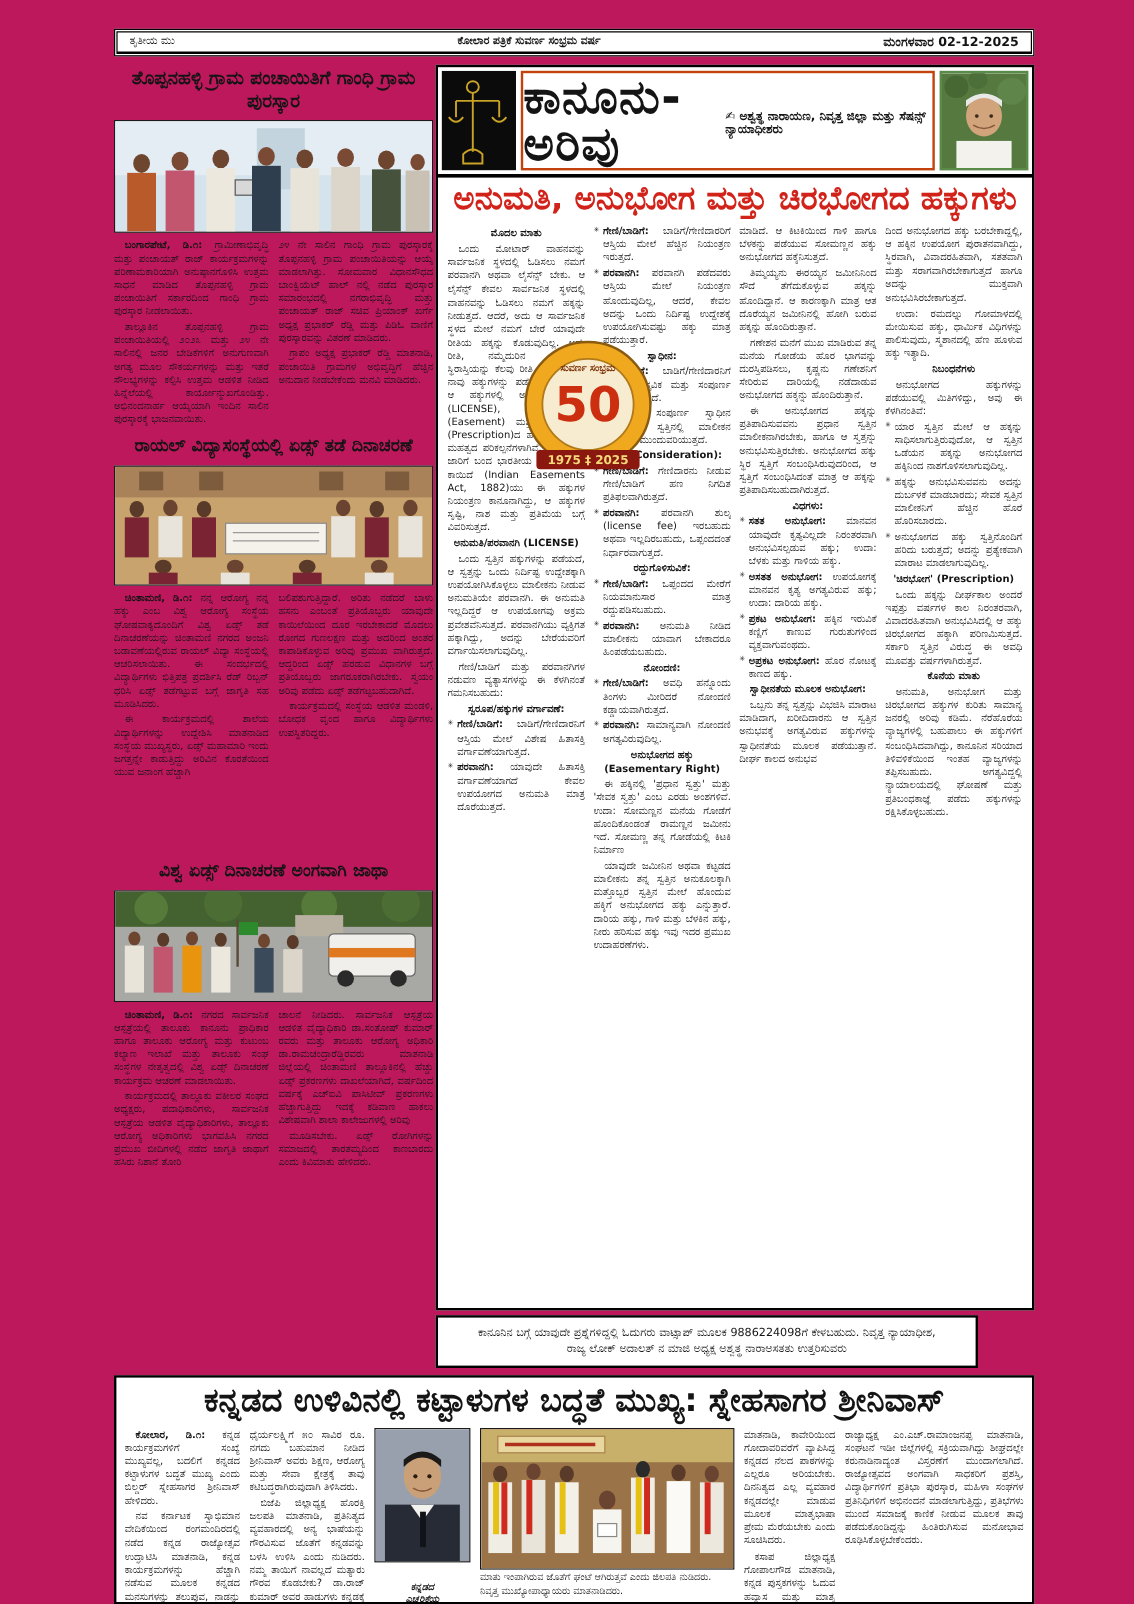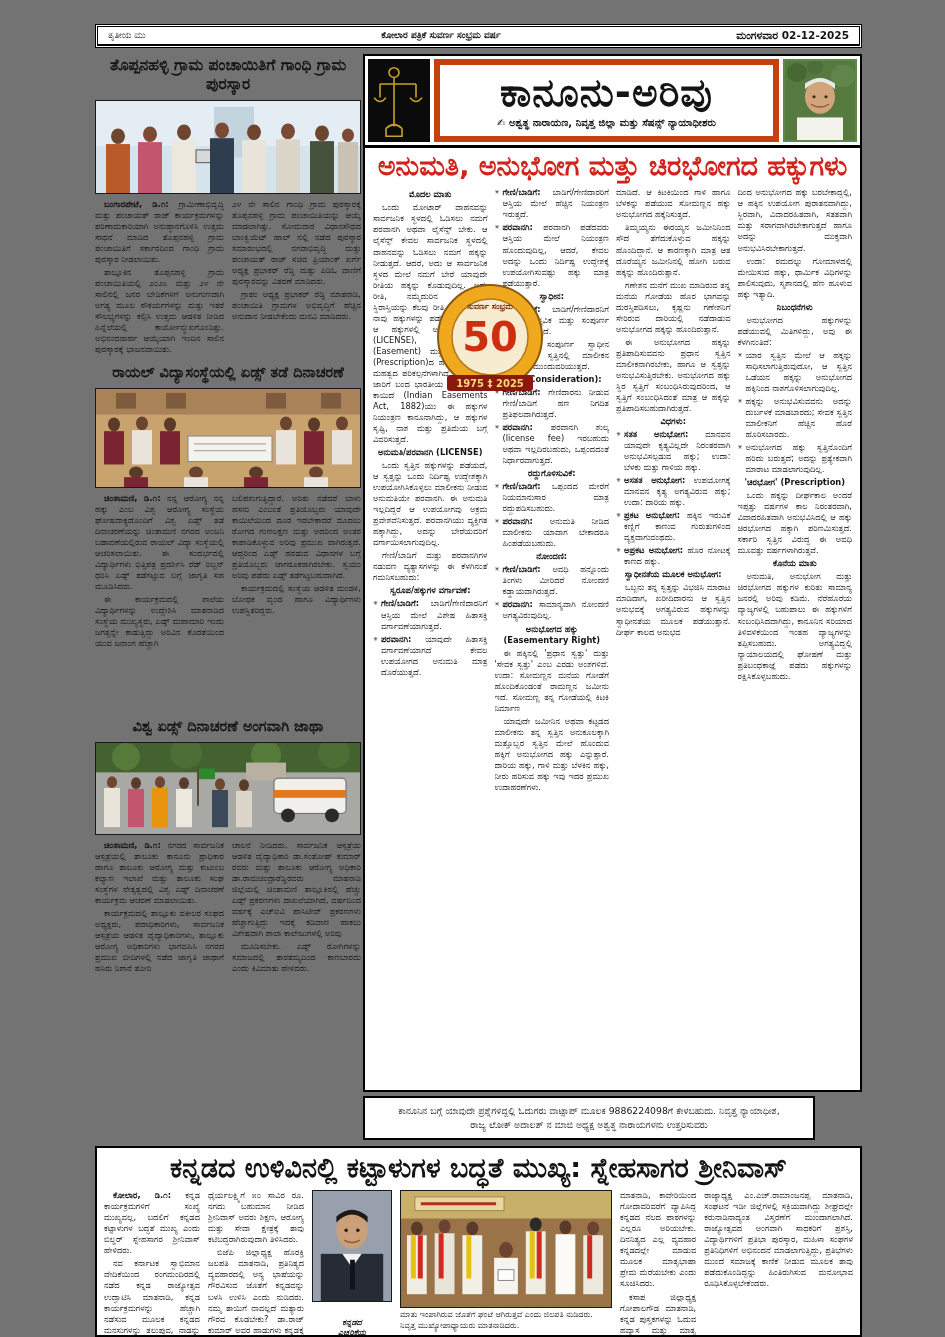--- a/index.html
+++ b/index.html
@@ -1,18 +1,18 @@
 <!DOCTYPE html>
 <html><head>
 <meta charset="utf-8">
 <style>
   *{box-sizing:border-box;margin:0;padding:0;}
   html,body{background:#e9e9e7;}
   body{font-family:"DejaVu Sans","Liberation Sans",sans-serif;color:#141414;}
-  .page{position:relative;width:945px;height:1337px;background:#737373;margin:0 auto;overflow:hidden;}
+  .page{position:relative;width:945px;height:1337px;background:#be185d;margin:0 auto;overflow:hidden;}
 
   
   .header{position:absolute;left:95px;top:24px;width:767px;border:1px solid #000;padding:1px;background:#fff;}
   .header-inner{border:1px solid #000;border-bottom-width:2px;display:flex;align-items:center;justify-content:space-between;padding:2px 10px;font-size:9px;}
   .hdr-date{font-weight:700;font-size:10.5px;}
   .hdr-center{font-weight:700;}
 
   
   .left-col{position:absolute;left:95px;top:54px;width:266px;height:1090px;overflow:hidden;}
   .article{margin-bottom:7px;}
@@ -27,21 +27,21 @@
   .seg-c{text-indent:0;}
   .seg-h{font-weight:700;text-align:center;margin:2px 0;}
   .seg-b{padding-left:8px;position:relative;}
   .seg-b::before{content:"✳";position:absolute;left:0;top:1px;font-size:6px;}
   .lead{font-weight:700;}
 
   
   .legal{position:absolute;left:363px;top:54px;width:499px;height:1038px;border:2px solid #000;background:#fff;display:flex;flex-direction:column;}
   .masthead{display:flex;align-items:stretch;gap:4px;padding:3px;border-bottom:3px solid #000;height:92px;flex:0 0 auto;}
   .m-left{flex:0 0 62px;}
-  .m-center{flex:1;border:6px solid #c2410c;display:flex;flex-direction:column;align-items:center;justify-content:center;overflow:hidden;}
+  .m-center{flex:1;border:2px solid #c2410c;display:flex;flex-direction:row;align-items:center;justify-content:center;overflow:hidden;}
   .m-title{font-size:39px;font-weight:700;line-height:1;letter-spacing:1px;}
   .m-byline{font-size:10px;font-weight:700;margin-top:5px;}
   .m-right{flex:0 0 74px;border:2px solid #5a8a4a;}
   .m-left svg,.m-right svg{display:block;width:100%;height:100%;}
   .red-head{color:#d2231a;font-weight:700;font-size:27px;text-align:center;padding:4px 0 3px;line-height:1.05;flex:0 0 auto;}
   .cols{position:relative;flex:1;display:flex;gap:7px;padding:4px 8px 6px;overflow:hidden;}
   .logo50{position:absolute;left:70px;top:100px;width:110px;height:116px;z-index:5;}
 
   
   .note{position:absolute;left:363px;top:1096px;width:452px;height:44px;border:2px solid #000;display:flex;flex-direction:column;align-items:center;justify-content:center;font-size:9.3px;text-align:center;line-height:1.5;background:#fff;}
@@ -308,21 +308,21 @@
         <text x="55" y="26" font-size="8" text-anchor="middle" fill="#7a2d00" font-weight="bold">ಸುವರ್ಣ ಸಂಭ್ರಮ</text>
         <text x="55" y="68" font-size="40" text-anchor="middle" fill="#cc2f10" font-weight="bold">50</text>
         <rect x="12" y="92" width="86" height="16" rx="3" fill="#8a180e"></rect>
         <text x="55" y="104" font-size="10" text-anchor="middle" fill="#f5d87a" font-weight="bold">1975 ‡ 2025</text>
       </svg>
     </div>
   </div>
 
   <div class="note">
     <div>ಕಾನೂನಿನ ಬಗ್ಗೆ ಯಾವುದೇ ಪ್ರಶ್ನೆಗಳಿದ್ದಲ್ಲಿ ಓದುಗರು ವಾಟ್ಸಾಪ್ ಮೂಲಕ 9886224098ಗೆ ಕೇಳಬಹುದು. ನಿವೃತ್ತ ನ್ಯಾಯಾಧೀಶ,</div>
-    <div>ರಾಜ್ಯ ಲೋಕ್ ಅದಾಲತ್ ನ ಮಾಜಿ ಅಧ್ಯಕ್ಷ ಅಶ್ವತ್ಥ ನಾರಾಯಗಳನು ಉತ್ತರಿಸುವರು</div>
+    <div>ರಾಜ್ಯ ಲೋಕ್ ಅದಾಲತ್ ನ ಮಾಜಿ ಅಧ್ಯಕ್ಷ ಅಶ್ವತ್ಥ ನಾರಾಅಸತತು ಉತ್ತರಿಸುವರು</div>
   </div>
 
   <div class="bottom">
     <div class="b-head">ಕನ್ನಡದ ಉಳಿವಿನಲ್ಲಿ ಕಟ್ಟಾಳುಗಳ ಬದ್ಧತೆ ಮುಖ್ಯ: ಸ್ನೇಹಸಾಗರ ಶ್ರೀನಿವಾಸ್</div>
     <div class="b-body">
       <div class="ncol b-col">
           <p class="seg seg-p"><b class="lead">ಕೋಲಾರ, ಡಿ.೧: </b>ಕನ್ನಡ ಕಾರ್ಯಕ್ರಮಗಳಿಗೆ ಸಂಖ್ಯೆ ಮುಖ್ಯವಲ್ಲ, ಬದಲಿಗೆ ಕನ್ನಡದ ಕಟ್ಟಾಳುಗಳ ಬದ್ಧತೆ ಮುಖ್ಯ ಎಂದು ಬಿಲ್ಡರ್ ಸ್ನೇಹಸಾಗರ ಶ್ರೀನಿವಾಸ್ ಹೇಳಿದರು.</p>
           <p class="seg seg-p">ನವ ಕರ್ನಾಟಕ ಸ್ವಾಭಿಮಾನ ವೇದಿಕೆಯಿಂದ ರಂಗಮಂದಿರದಲ್ಲಿ ನಡೆದ ಕನ್ನಡ ರಾಜ್ಯೋತ್ಸವ ಉದ್ಘಾಟಿಸಿ ಮಾತನಾಡಿ, ಕನ್ನಡ ಕಾರ್ಯಕ್ರಮಗಳನ್ನು ಹೆಚ್ಚಾಗಿ ನಡೆಸುವ ಮೂಲಕ ಕನ್ನಡದ ಮನಸುಗಳನ್ನು ತಲುಪುವ, ನಾಡನ್ನು ಕಟ್ಟುವ ಕೆಲಸ ಮಾಡಬೇಕೆಂದು ತಿಳಿಸಿದರು. ದ್ವಿತೀಯ ಪಿಯುಸಿ ಜಿಲ್ಲಾ ಟಾಪರ್</p>
         </div>
       <div class="ncol b-col">

